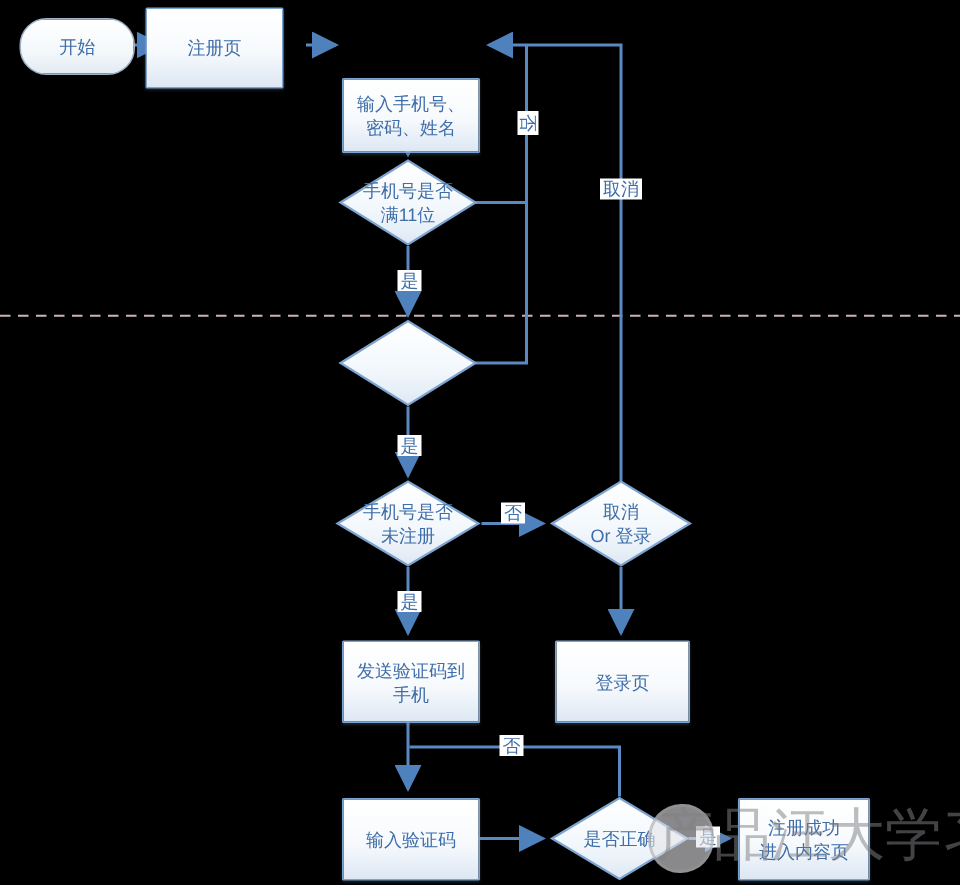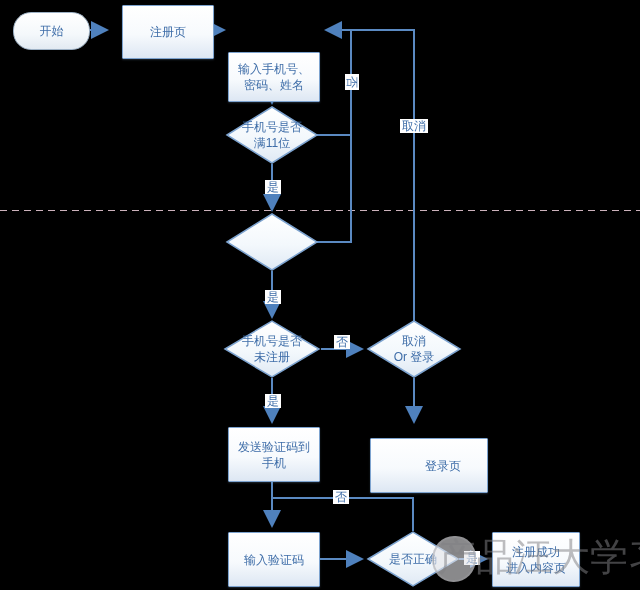--- a/index.html
+++ b/index.html
@@ -66,21 +66,21 @@
       <polygon points="225,349 272,321 319,349 272,377"></polygon>
       <polygon points="368,349 414,321 460,349 414,377"></polygon>
       <polygon points="368,559 413,532 458,559 413,586"></polygon>
     </g>
   </svg>
 
   <div class="node stadium" style="left:13px;top:12px;width:75px;height:36px;">
     <span>开始</span>
   </div>
 
-  <div class="node rect" style="left:122px;top:5px;width:90px;height:52px;">
+  <div class="node rect" style="left:97px;top:5px;width:90px;height:52px;">
     <span>注册页</span>
   </div>
 
   <div class="node rect" style="left:228px;top:8px;width:90px;height:48px;margin-top:44px;">
     <span>输入手机号、</span>
     <span>密码、姓名</span>
   </div>
 
   <div class="node dtext" style="left:227px;top:107px;width:90px;height:56px;">
     <span>手机号是否</span>
@@ -96,21 +96,21 @@
   <div class="node dtext" style="left:368px;top:321px;width:92px;height:56px;">
     <span>取消</span>
     <span>Or 登录</span>
   </div>
 
   <div class="node rect" style="left:228px;top:427px;width:90px;height:53px;">
     <span>发送验证码到</span>
     <span>手机</span>
   </div>
 
-  <div class="node rect" style="left:370px;top:438px;width:88px;height:53px;padding-left:28px;">
+  <div class="node rect" style="left:370px;top:427px;width:88px;height:53px;">
     <span>登录页</span>
   </div>
 
   <div class="node rect" style="left:228px;top:532px;width:90px;height:53px;">
     <span>输入验证码</span>
   </div>
 
   <div class="node dtext" style="left:368px;top:532px;width:90px;height:54px;justify-content:center;">
     <span>是否正确</span>
   </div>

